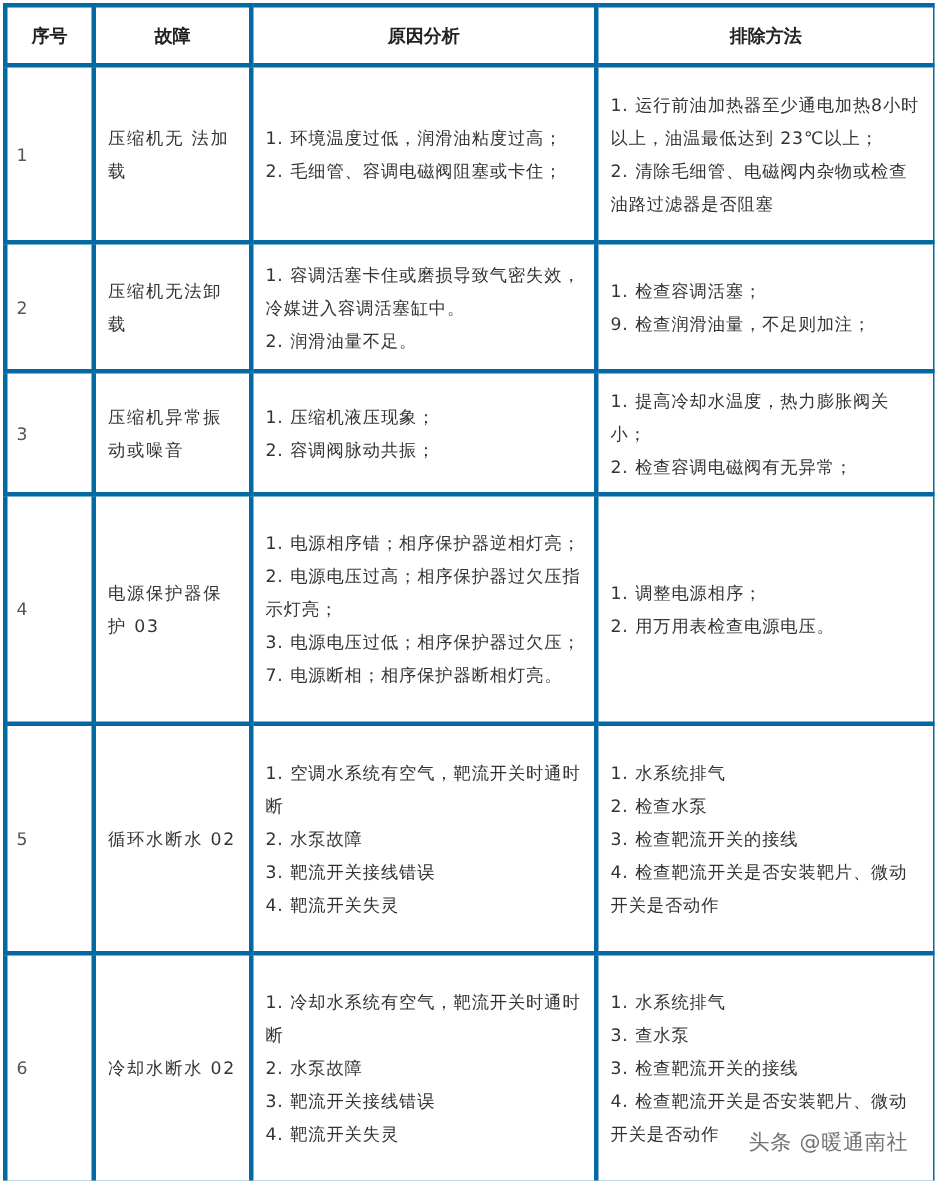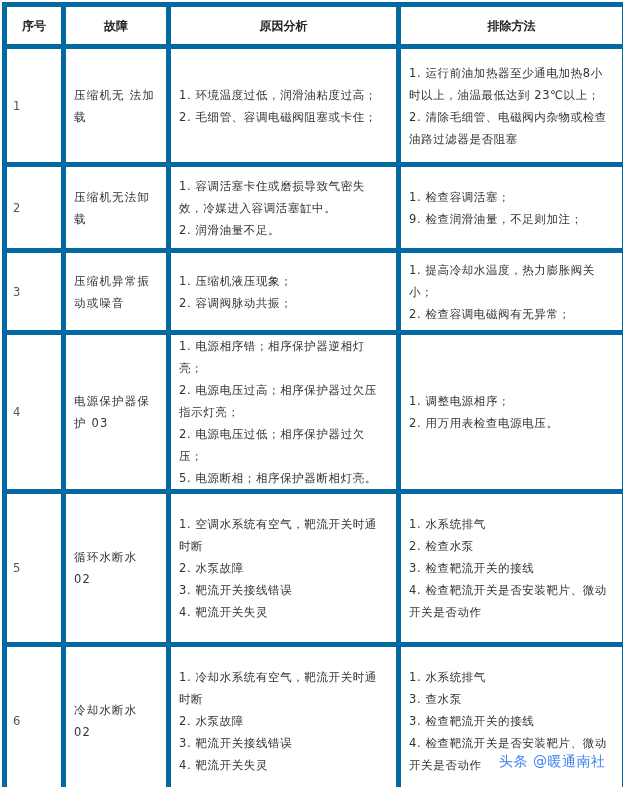--- a/index.html
+++ b/index.html
@@ -1,27 +1,27 @@
 <!DOCTYPE html>
 <html><head>
   <meta charset="utf-8">
   <style>
     html, body { margin: 0; padding: 0; background: #ffffff; }
     body { width: 623px; height: 787px; overflow: hidden; position: relative;
            font-family: "DejaVu Sans", "Liberation Sans", sans-serif; color: #333333; }
     table { position: absolute; left: 2px; top: 2px; border-collapse: collapse;
             table-layout: fixed; width: 620px; }
-    td, th { border: 5px solid #0369a1; padding: 0 8px; vertical-align: middle;
+    td, th { border: 3px solid #0369a1; padding: 0 8px; vertical-align: middle;
              font-size: 11.5px; line-height: 22px; }
     th { height: 37px; font-weight: bold; color: #222222; font-size: 12px; text-align: center; }
     td.num { color: #555555; padding-left: 6px; }
     td.fault { letter-spacing: 1.2px; padding-left: 8px; }
     .line { display: block; letter-spacing: 0.6px; }
     .watermark { position: absolute; left: 497px; top: 753px; font-size: 14px;
-                 color: #3b82f6; letter-spacing: 0.5px; background: rgba(255,255,255,0.6);
+                 color: #737373; letter-spacing: 0.5px; background: rgba(255,255,255,0.6);
                  padding: 0 2px; }
     .ph { height: 10px; }
   </style>
 </head>
 <body>
 
 <table>
   <colgroup>
     <col style="width:59px">
     <col style="width:105px">
@@ -72,22 +72,22 @@
         <span class="line">1. 提高冷却水温度，热力膨胀阀关小；</span>
         <span class="line">2. 检查容调电磁阀有无异常；</span>
       </td>
     </tr>
     <tr style="height:153px">
       <td class="num">4</td>
       <td class="fault">电源保护器保护 03</td>
       <td>
         <span class="line">1. 电源相序错；相序保护器逆相灯亮；</span>
         <span class="line">2. 电源电压过高；相序保护器过欠压指示灯亮；</span>
-        <span class="line">2. 电源电压过低；相序保护器过欠压；</span>
-        <span class="line">5. 电源断相；相序保护器断相灯亮。</span>
+        <span class="line">3. 电源电压过低；相序保护器过欠压；</span>
+        <span class="line">7. 电源断相；相序保护器断相灯亮。</span>
       </td>
       <td>
         <span class="line">1. 调整电源相序；</span>
         <span class="line">2. 用万用表检查电源电压。</span>
       </td>
     </tr>
     <tr style="height:153px">
       <td class="num">5</td>
       <td class="fault">循环水断水 02</td>
       <td>

